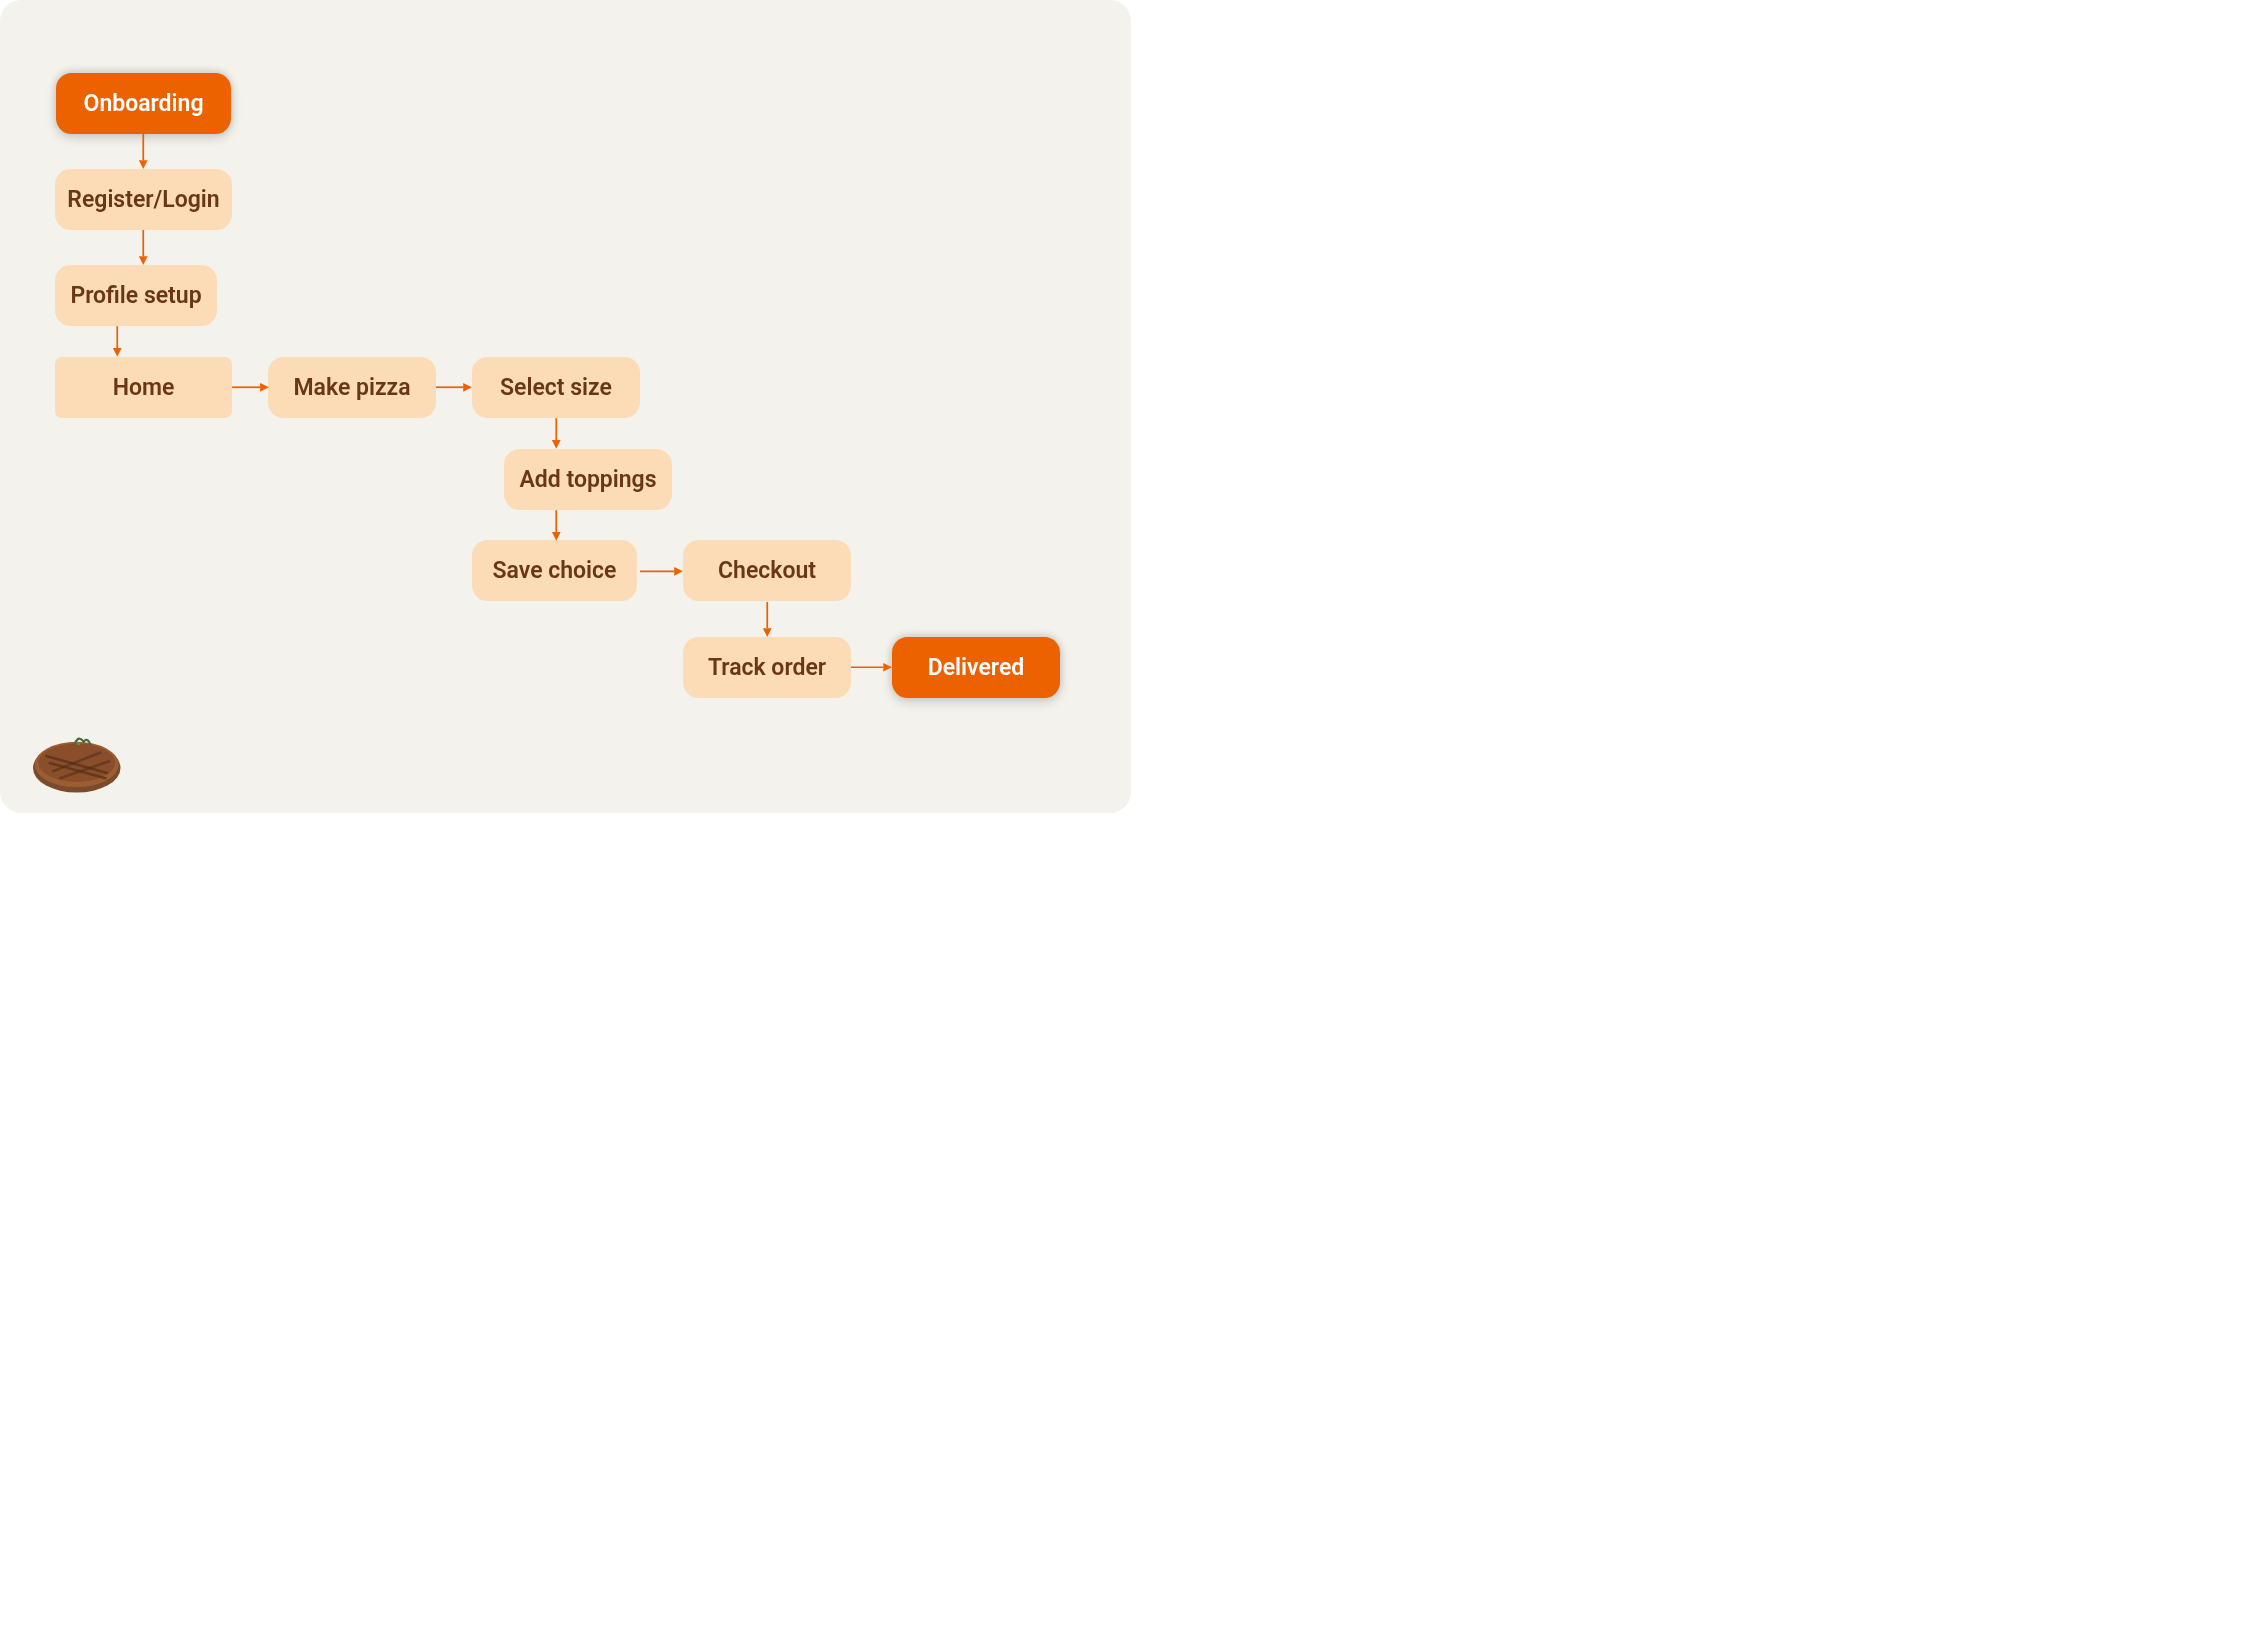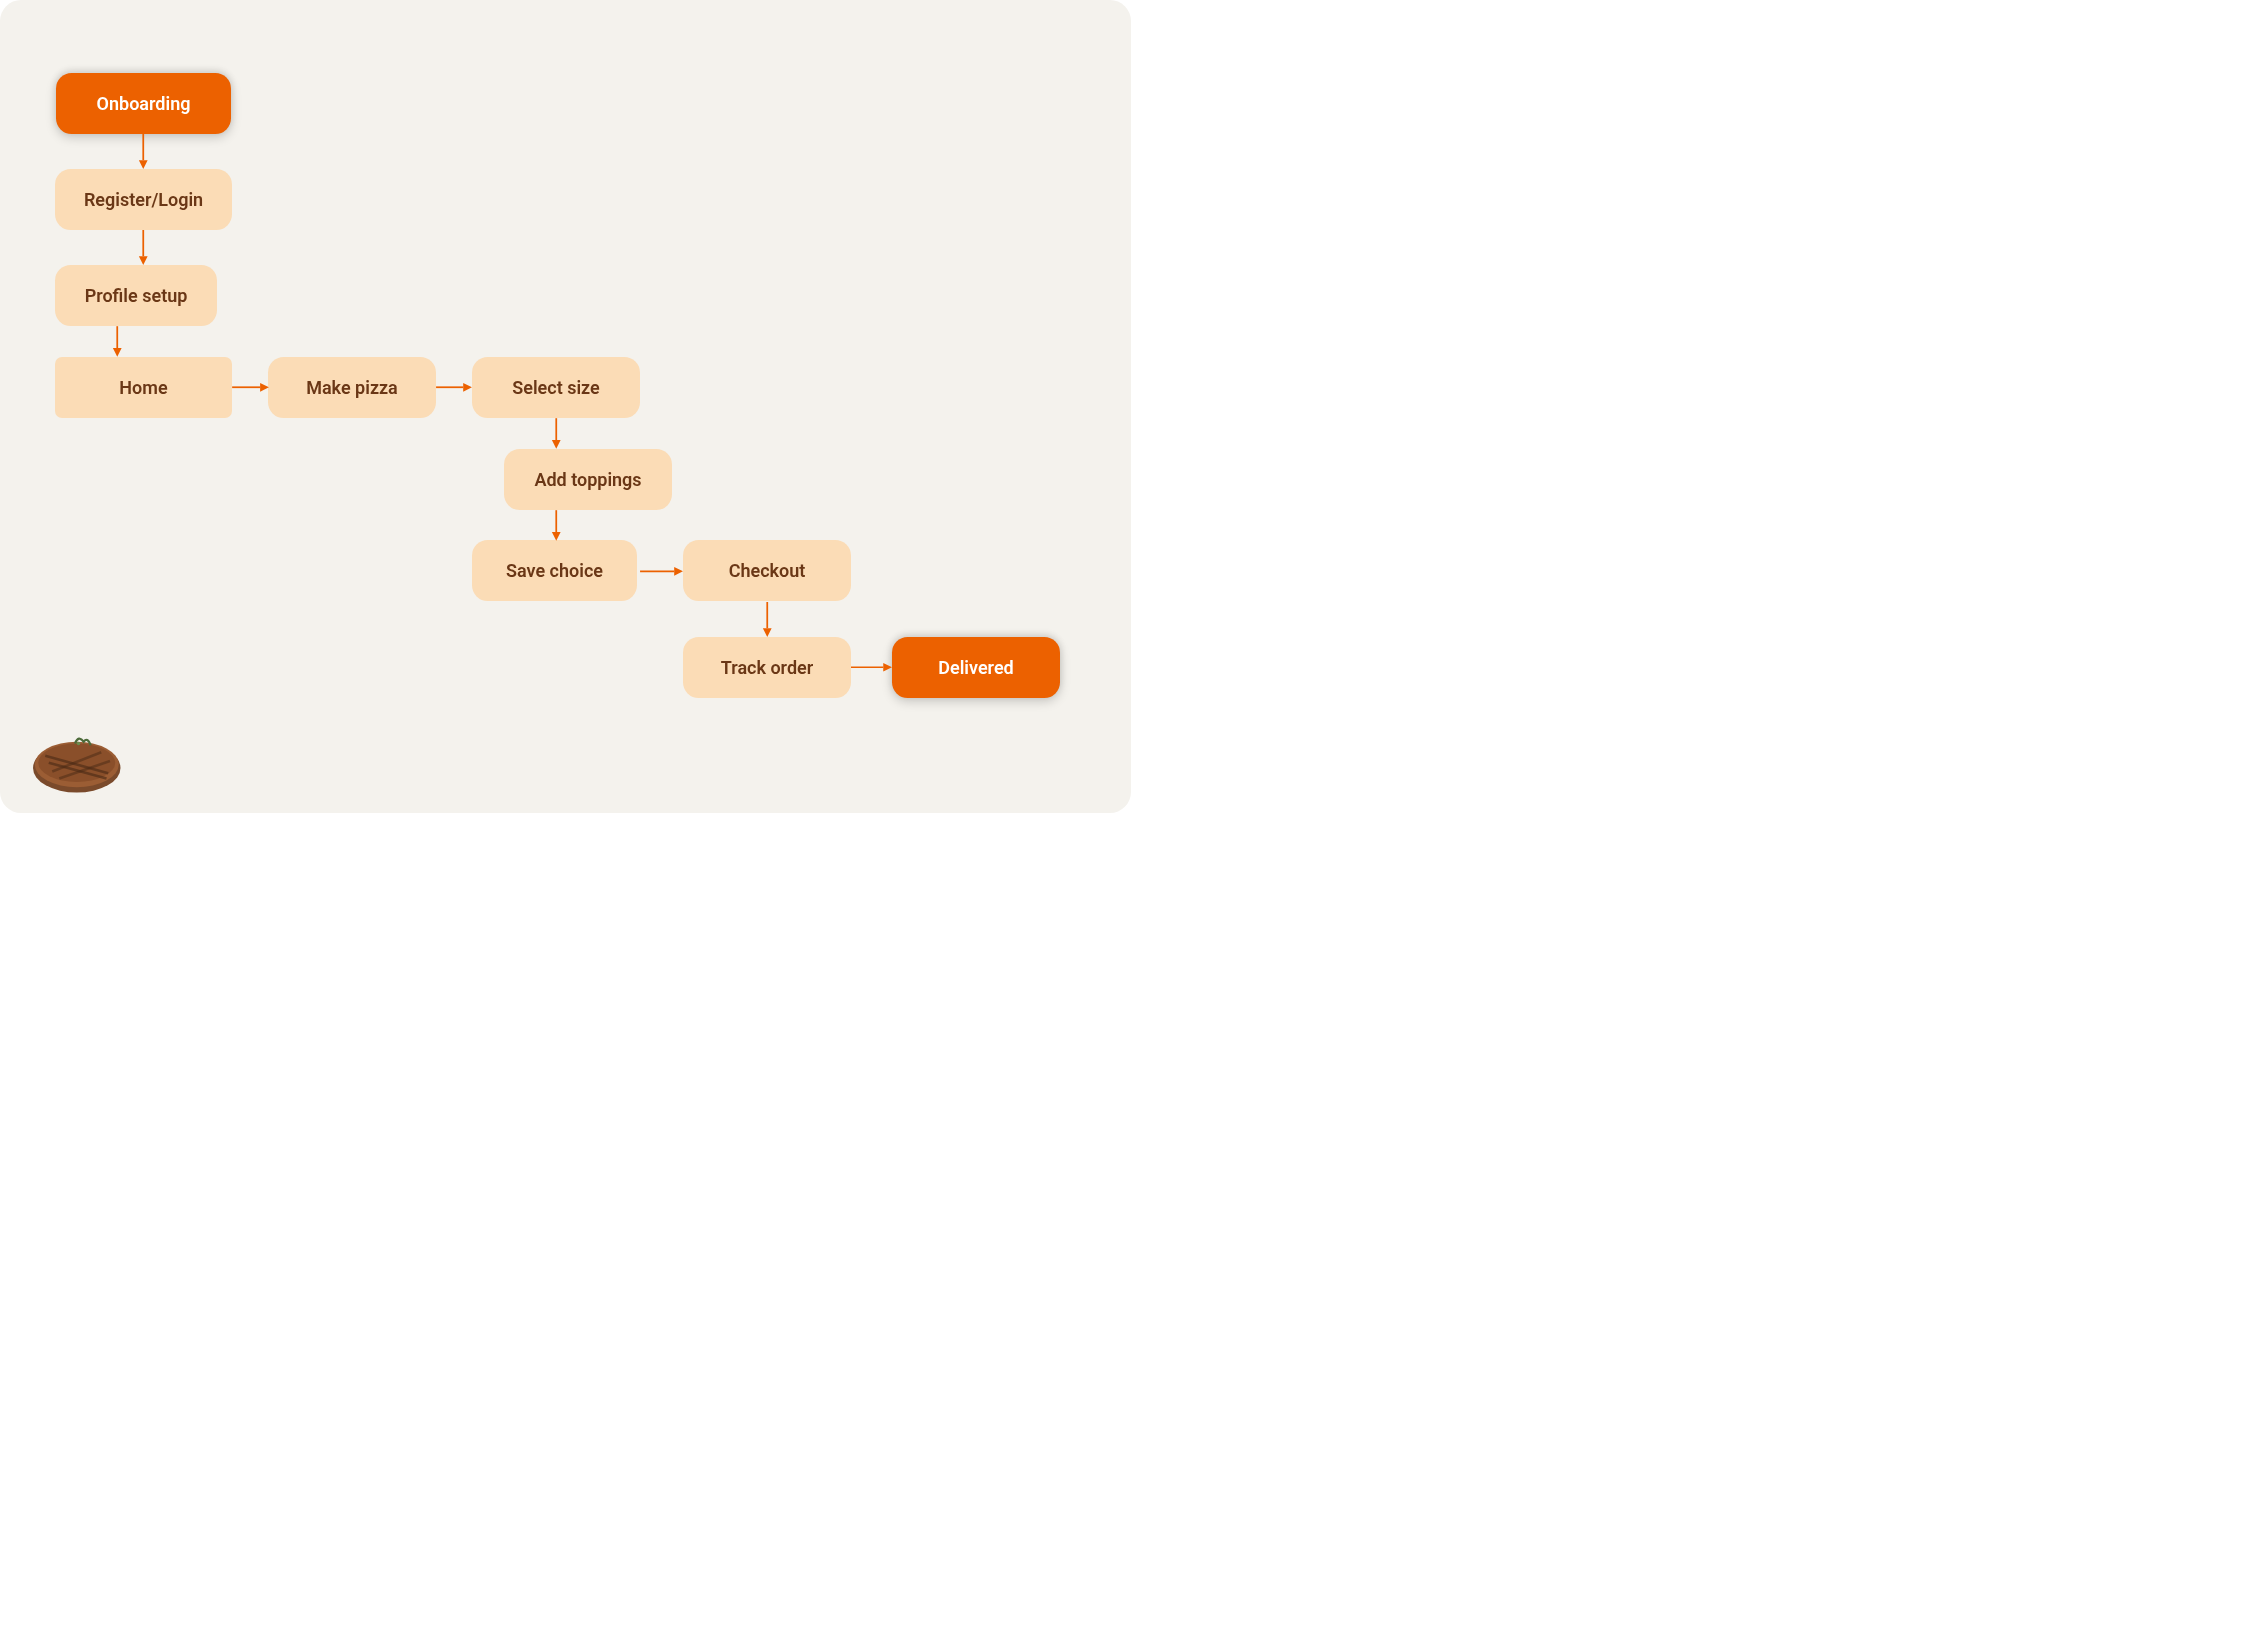--- a/index.html
+++ b/index.html
@@ -19,21 +19,21 @@
     border-radius: 21px;
     overflow: hidden;
   }
   .node {
     position: absolute;
     display: flex;
     align-items: center;
     justify-content: center;
     border-radius: 15.7px;
     font-weight: 600;
-    font-size: 18px;
+    font-size: 23px;
     white-space: nowrap;
     padding: 0 21px;
     height: 61px;
   }
   .node.start, .node.end {
     background: #ec6100;
     color: #ffffff;
     box-shadow: 0 3.5px 10.5px rgba(0,0,0,0.18), 0 -2.6px 7px rgba(0,0,0,0.10);
   }
   .node.step {

